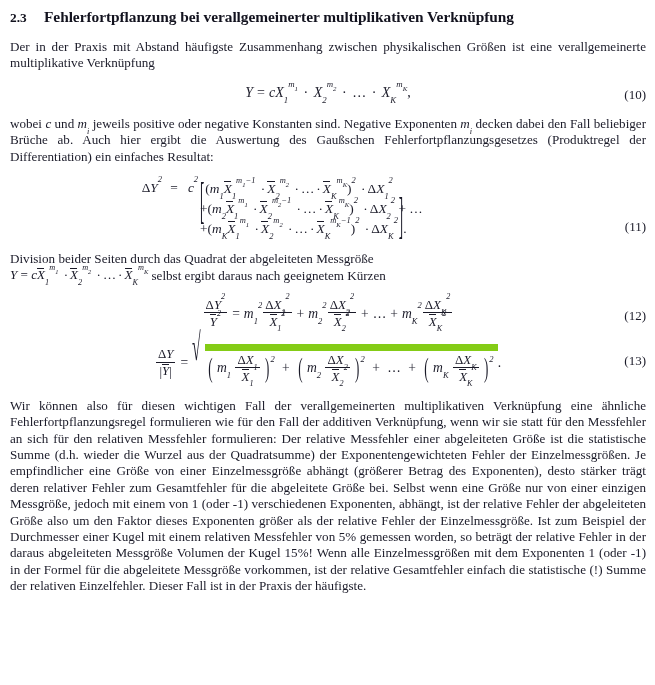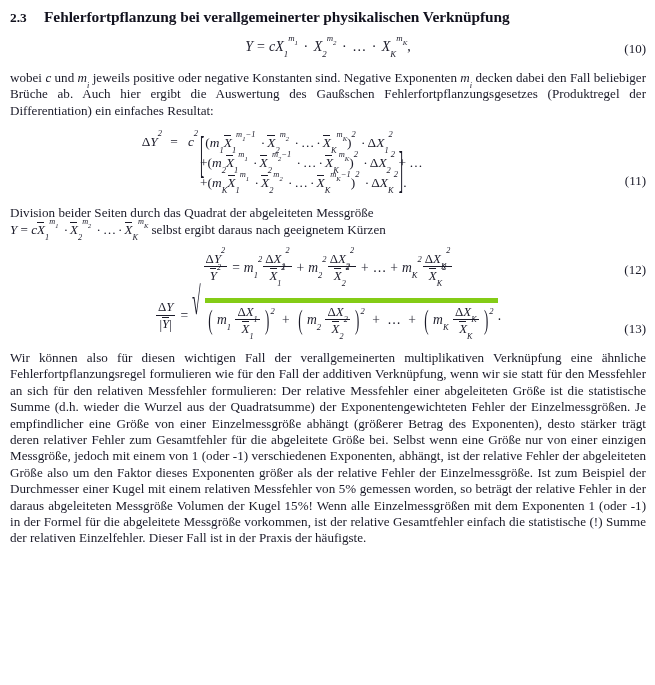--- a/index.html
+++ b/index.html
@@ -144,21 +144,21 @@
   
   .sqrt {
     display: inline-block;
     position: relative;
     padding-left: 13px;
     padding-top: 2px;
     vertical-align: middle;
   }
   .sqrt > .radicand {
     display: inline-block;
-    border-top: 5px solid #84cc16;
+    border-top: 7px solid #84cc16;
     padding: 2px 4px 0 2px;
   }
   .sqrt > .radsign {
     position: absolute;
     left: 0;
     top: -2px;
     font-size: 15px;
     font-style: normal;
     transform: scaleY(2.6) scaleX(1.05);
     transform-origin: left center;
@@ -209,23 +209,24 @@
   .dotsep { font-style: normal; padding: 0 2px; }
 </style>
 </head>
 <body>
 
 <div class="page">
   <div class="content">
 
     <h2 class="section-heading">
       <span class="num">2.3</span>
-      <span class="htext">Fehlerfortpflanzung bei verallgemeinerter physikalischen Verknüpfung</span>
+      <span class="htext">Fehlerfortpflanzung bei verallgemeinerter multiplikativen Verknüpfung</span>
     </h2>
 
+    <p class="body gap-after">Der in der Praxis mit Abstand häufigste Zusammenhang zwischen physikalischen Größen ist eine verallgemeinerte multiplikative Verknüpfung</p>
 
     <div class="eqblock">
       <div class="eqcenter math">
         <span class="mathup" style="font-style:italic">Y</span><span class="nbsp-sep"></span><span class="mathup">=</span><span class="nbsp-sep"></span><span>c</span><span>X<sub>1</sub><sup>m<sub>1</sub></sup></span>
         <span class="mathup dotsep">·</span>
         <span>X<sub>2</sub><sup>m<sub>2</sub></sup></span>
         <span class="mathup dotsep">·</span>
         <span class="mathup">…</span>
         <span class="mathup dotsep">·</span>
         <span>X<sub>K</sub><sup>m<sub>K</sub></sup></span><span class="mathup">,</span>
@@ -348,19 +349,19 @@
             <span>m<sub>K</sub></span>
             <span class="frac">
               <span class="num"><span class="mathup">Δ</span>X<sub>K</sub></span>
               <span class="den"><span class="ovl">X</span><sub>K</sub></span>
             </span>
             <span class="bigpar">)</span><sup>2</sup>
           </span>
         </span>
           <span class="mathup">.</span>
       </div>
-      <span class="eqnum" style="bottom:0;">(13)</span>
+      <span class="eqnum" style="bottom:16px;">(13)</span>
     </div>
 
     <p class="body" style="margin-top:13px;">Wir können also für diesen wichtigen Fall der verallgemeinerten multiplikativen Verknüpfung eine ähnliche Fehlerfortpflanzungsregel formulieren wie für den Fall der additiven Verknüpfung, wenn wir sie statt für den Messfehler an sich für den relativen Messfehler formulieren: Der relative Messfehler einer abgeleiteten Größe ist die statistische Summe (d.h. wieder die Wurzel aus der Quadratsumme) der Exponentengewichteten Fehler der Einzelmessgrößen. Je empfindlicher eine Größe von einer Einzelmessgröße abhängt (größerer Betrag des Exponenten), desto stärker trägt deren relativer Fehler zum Gesamtfehler für die abgeleitete Größe bei. Selbst wenn eine Größe nur von einer einzigen Messgröße, jedoch mit einem von 1 (oder -1) verschiedenen Exponenten, abhängt, ist der relative Fehler der abgeleiteten Größe also um den Faktor dieses Exponenten größer als der relative Fehler der Einzelmessgröße. Ist zum Beispiel der Durchmesser einer Kugel mit einem relativen Messfehler von 5% gemessen worden, so beträgt der relative Fehler in der daraus abgeleiteten Messgröße Volumen der Kugel 15%! Wenn alle Einzelmessgrößen mit dem Exponenten 1 (oder -1) in der Formel für die abgeleitete Messgröße vorkommen, ist der relative Gesamtfehler einfach die statistische (!) Summe der relativen Einzelfehler. Dieser Fall ist in der Praxis der häufigste.</p>
 
   </div>
 </div>
 
 </body></html>

